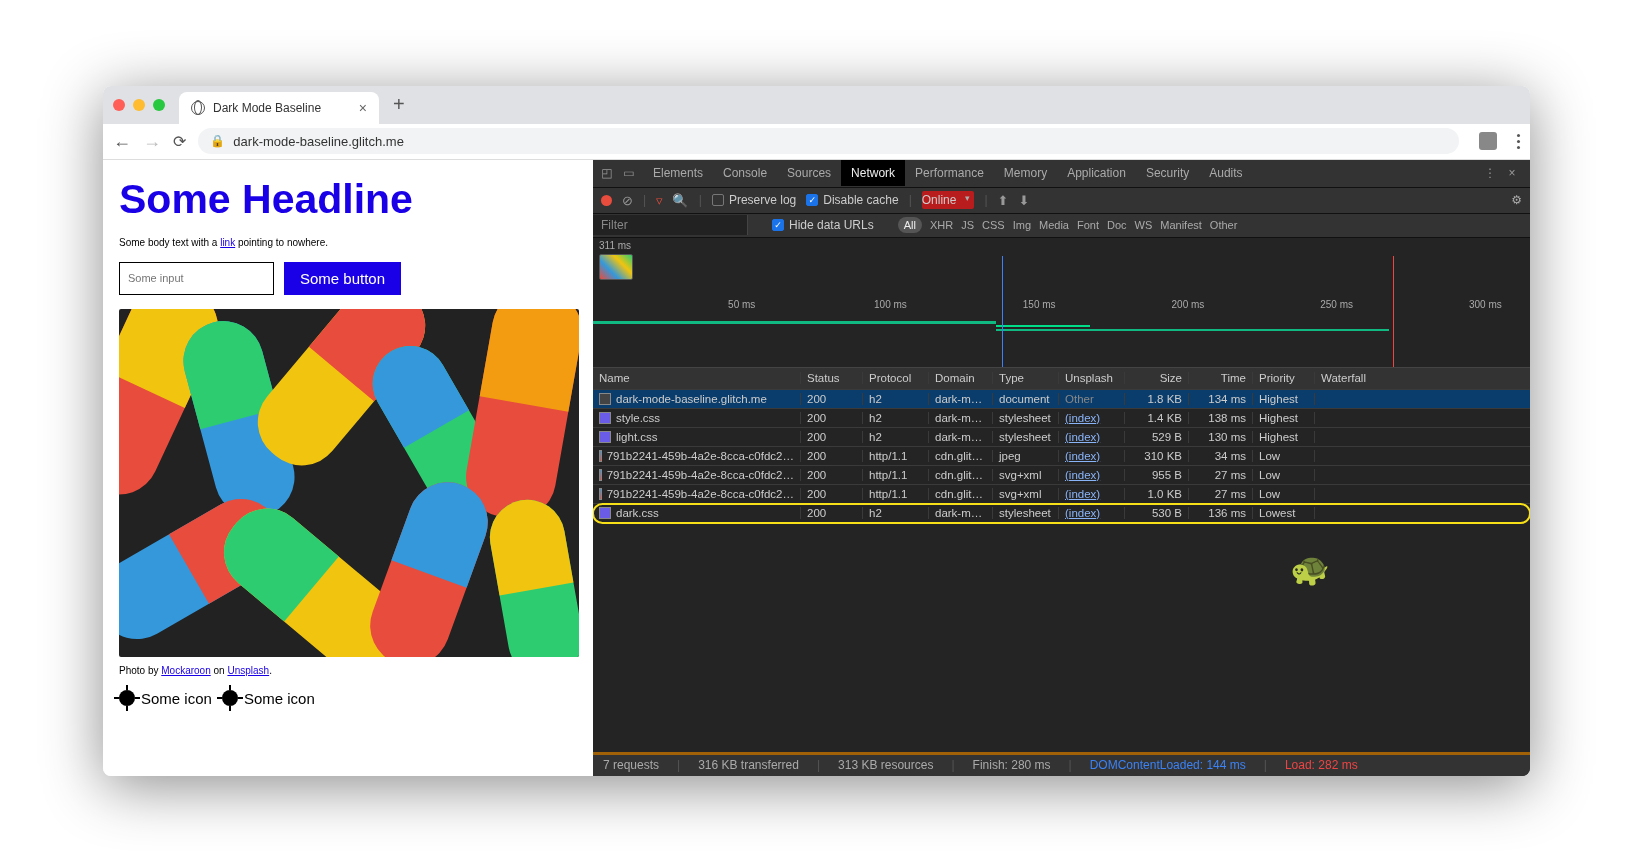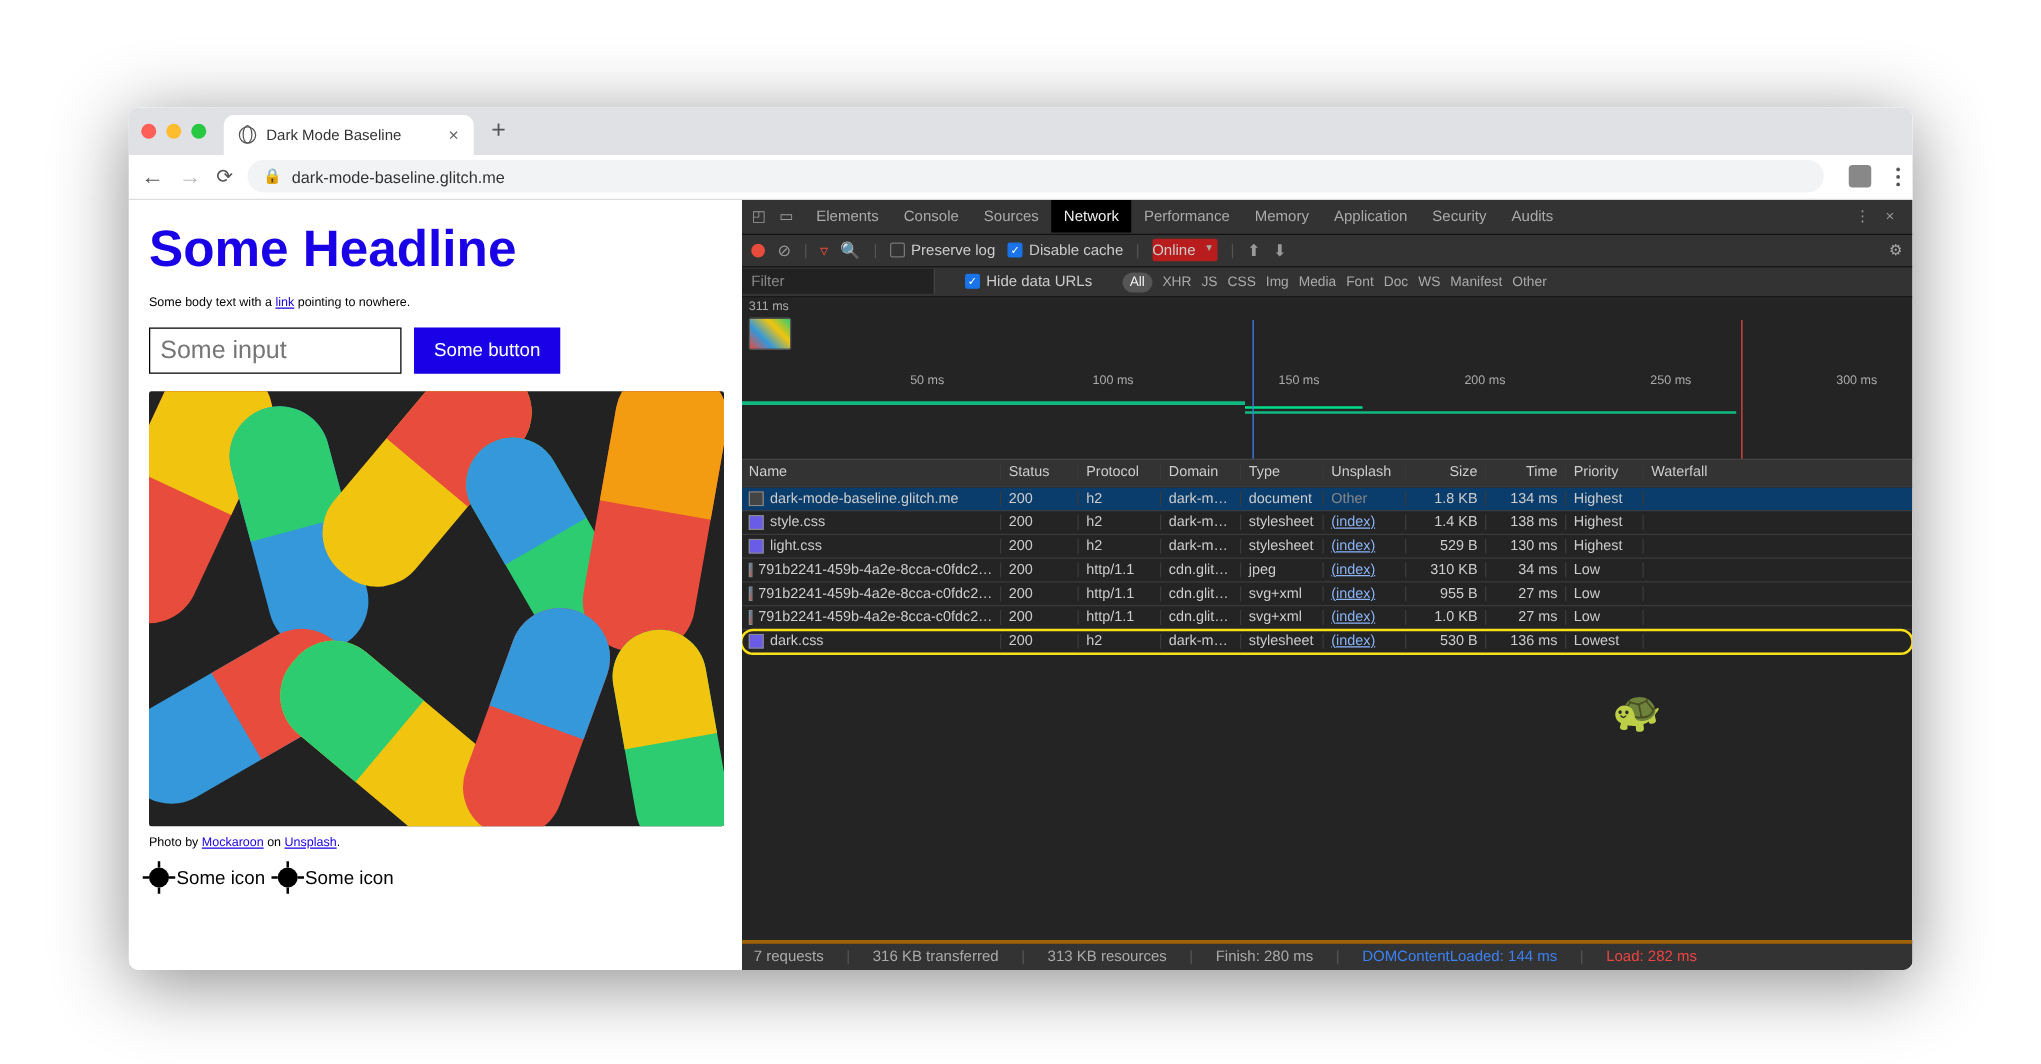--- a/index.html
+++ b/index.html
@@ -24,21 +24,21 @@
 .url{font-size:13px;color:#333}
 .ext-ico{width:18px;height:18px;background:#888;border-radius:3px;margin-left:8px}
 .menu3{display:flex;flex-direction:column;gap:3px;margin-left:8px}
 .menu3 div{width:3px;height:3px;background:#555;border-radius:50%}
 .split{display:flex;flex:1;overflow:hidden}
 .page{width:490px;padding:16px;background:#fff;overflow:auto}
 .page h1{color:#1a00e6;font-size:41px;margin-bottom:14px;font-weight:800}
 .page p{font-size:10px;color:#000;margin-bottom:14px}
 .page a{color:#1a00e6;text-decoration:underline}
 .form-row{display:flex;gap:10px;margin-bottom:14px}
-.page input{border:1.5px solid #000;padding:6px 8px;font-size:20px;width:202px}
+.page input{border:1.5px solid #000;padding:6px 8px;font-size:11px;width:155px}
 .page button{background:#1a00e6;color:#fff;border:none;padding:8px 16px;font-size:15px}
 .hero{width:460px;height:348px;background:#222;border-radius:2px;position:relative;overflow:hidden}
 .worm{position:absolute;border-radius:40px}
 .cap{height:50%;width:100%;position:absolute;border-radius:40px 40px 0 0}
 .icons-row{display:flex;align-items:center;gap:6px;margin-top:8px;font-size:15px}
 .bulb{width:16px;height:16px;background:#000;border-radius:50%;position:relative;display:inline-block}
 .bulb::before,.bulb::after{content:"";position:absolute;background:#000}
 .bulb::before{width:2px;height:5px;left:7px;top:-5px;box-shadow:0 21px 0 #000}
 .bulb::after{width:5px;height:2px;top:7px;left:-5px;box-shadow:21px 0 0 #000}
 .devtools{flex:1;background:#242424;color:#ccc;font-size:12px;display:flex;flex-direction:column}

